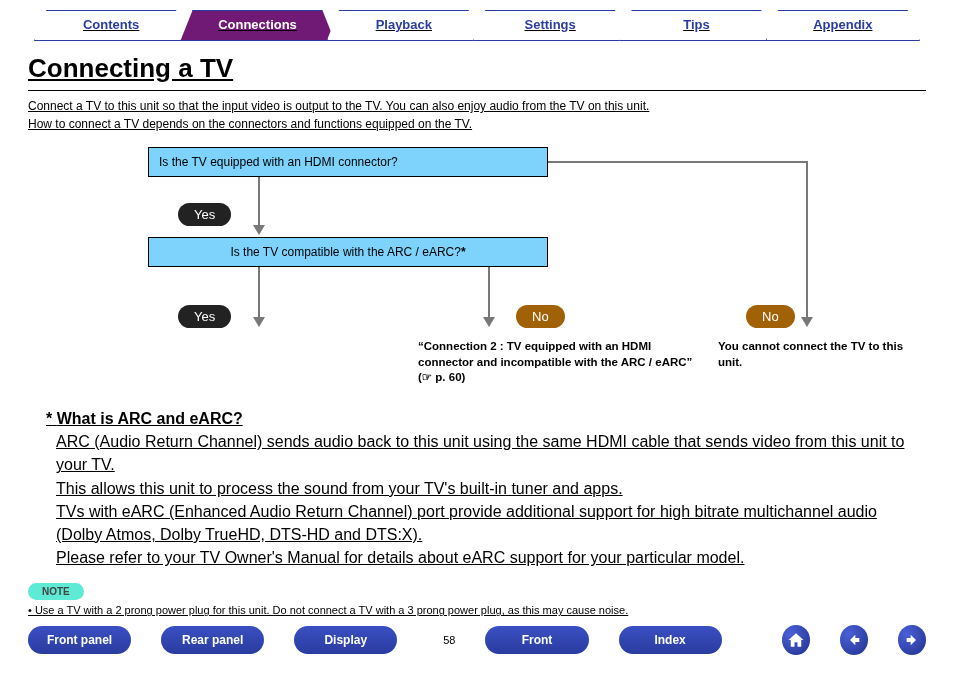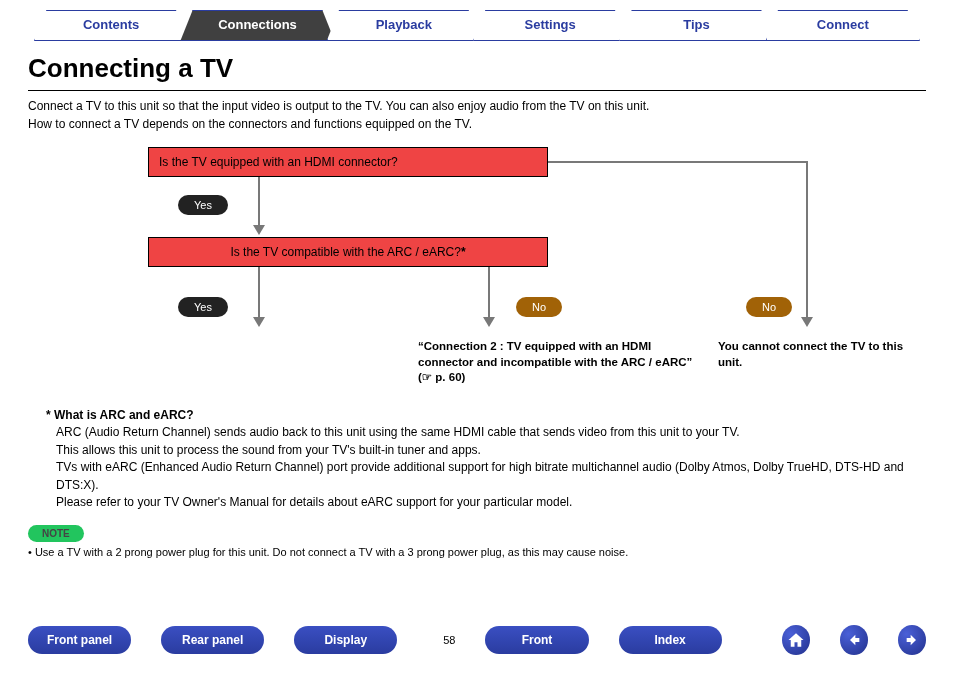--- a/index.html
+++ b/index.html
@@ -8,20 +8,21 @@
     font-family: Arial, Helvetica, sans-serif;
     background: #fff;
     color: #000;
     width: 954px;
     height: 673px;
     position: relative;
     overflow: hidden;
   }
   .page {
     padding: 0 28px;
+    text-decoration: underline;
   }
   
   .tabs {
     display: flex;
     justify-content: space-between;
     padding: 10px 10px 0 10px;
     gap: 0;
   }
   .tab {
     flex: 1;
@@ -31,21 +32,21 @@
     color: #2a3ca0;
     padding: 6px 0 8px 0;
     border: 1px solid #2a3ca0;
     background: #fff;
     cursor: pointer;
     position: relative;
     clip-path: polygon(8% 0, 92% 0, 100% 100%, 0% 100%);
     margin: 0 -4px;
   }
   .tab.active {
-    background: #404040;
+    background: #701a75;
     color: #fff;
   }
   h1 {
     font-size: 26px;
     margin: 12px 0 6px 0;
   }
   .hr {
     border: none;
     border-top: 1px solid #000;
     margin: 0 0 6px 0;
@@ -56,32 +57,33 @@
   }
   
   .flow {
     position: relative;
     margin-top: 14px;
     height: 260px;
   }
   .qbox {
     position: absolute;
     border: 1px solid #000;
-    background: #ef4444;
+    background: #7dd3fc;
     font-size: 12px;
     padding: 7px 10px;
     width: 400px;
   }
   .pill {
     position: absolute;
     background: #222;
     color: #fff;
-    font-size: 11px;
+    font-size: 13px;
     border-radius: 12px;
     padding: 4px 16px;
+    margin-top: 8px;
   }
   .pill.no { background: #a16207; }
   .result {
     position: absolute;
     font-size: 11.5px;
     font-weight: bold;
     width: 250px;
     line-height: 1.35;
   }
   
@@ -93,29 +95,29 @@
   .arrow.h { height: 2px; }
   .arrowhead {
     position: absolute;
     width: 0; height: 0;
     border-left: 6px solid transparent;
     border-right: 6px solid transparent;
     border-top: 10px solid #787878;
   }
   
   .footnote {
-    font-size: 12px;
+    font-size: 16px;
     margin-left: 18px;
     line-height: 1.45;
   }
   .footnote .fn-title { font-weight: bold; }
   .star { font-weight: bold; }
   .note-badge {
     display: inline-block;
-    background: #22c55e;
+    background: #5eead4;
     color: #444;
     font-size: 10px;
     font-weight: bold;
     padding: 3px 14px;
     border-radius: 10px;
     margin-top: 14px;
   }
   .note-line {
     font-size: 11px;
     margin-top: 4px;
@@ -164,21 +166,21 @@
 </head>
 <body>
 
 <div class="page">
   <div class="tabs">
     <div class="tab">Contents</div>
     <div class="tab active">Connections</div>
     <div class="tab">Playback</div>
     <div class="tab">Settings</div>
     <div class="tab">Tips</div>
-    <div class="tab">Connect</div>
+    <div class="tab">Appendix</div>
   </div>
 
   <h1>Connecting a TV</h1>
   <hr class="hr">
   <div class="intro">
     <div>Connect a TV to this unit so that the input video is output to the TV. You can also enjoy audio from the TV on this unit.</div>
     <div>How to connect a TV depends on the connectors and functions equipped on the TV.</div>
   </div>
 
   <div class="flow">

